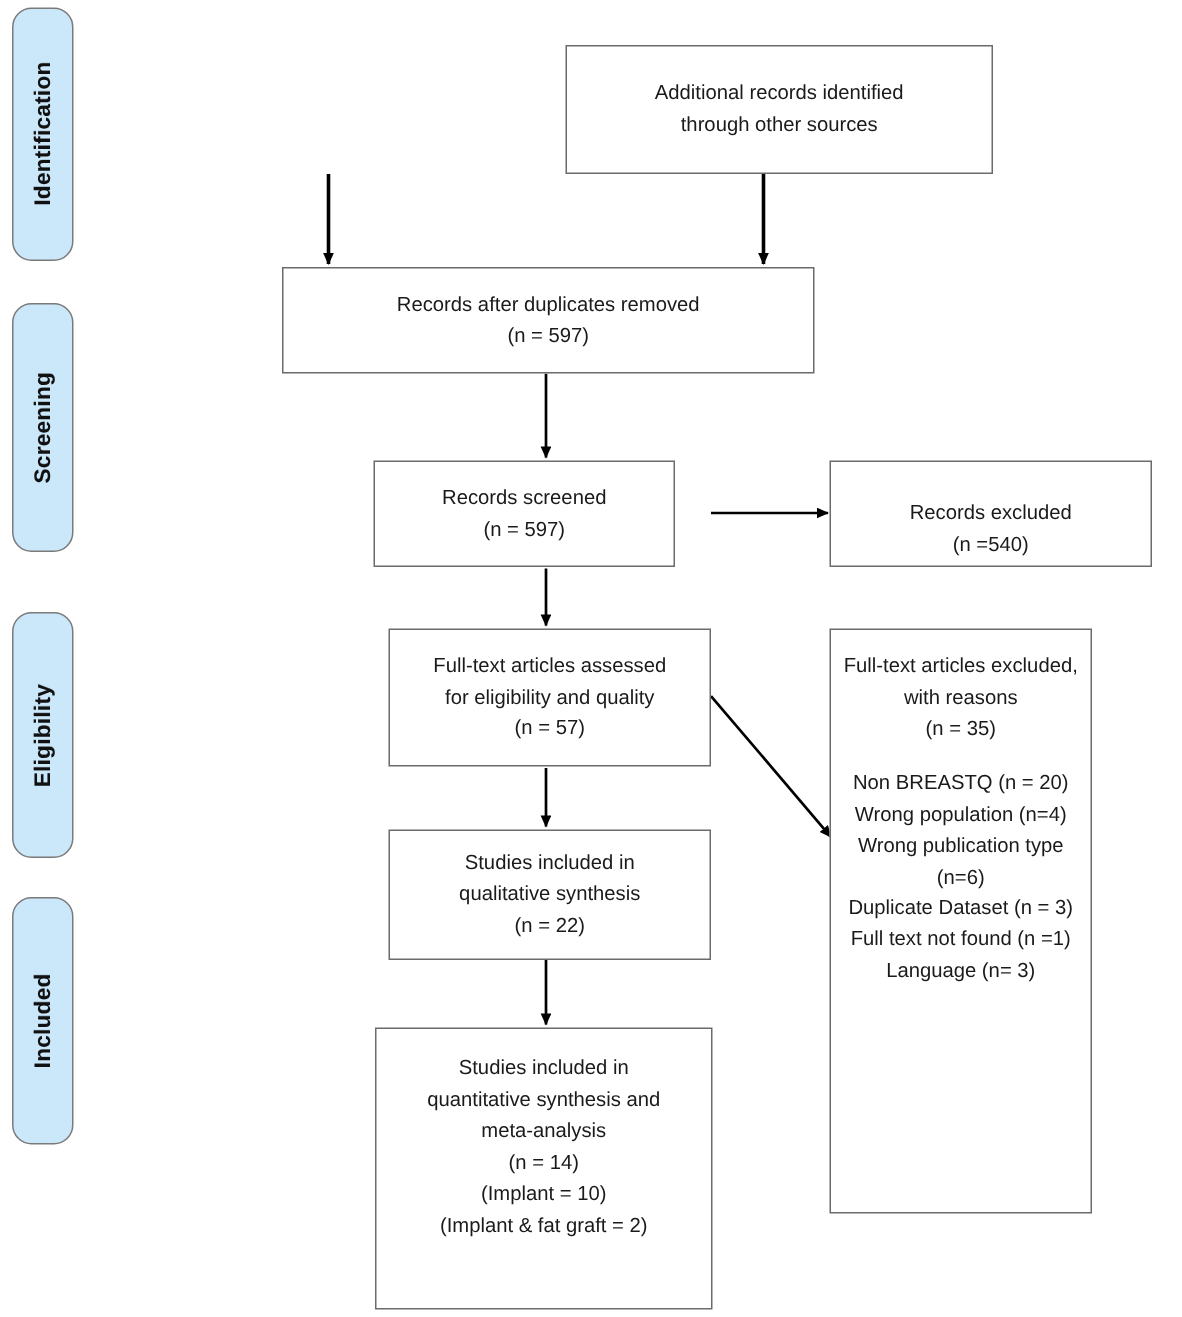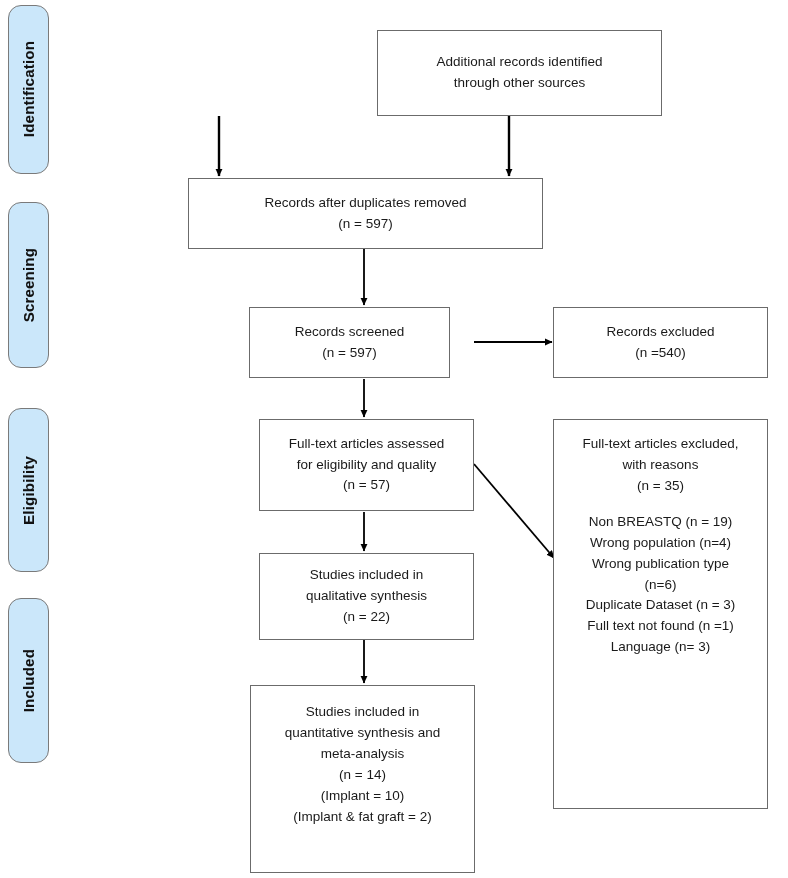--- a/index.html
+++ b/index.html
@@ -108,37 +108,37 @@
   <div class="flow-box" style="left:188px;top:178px;width:355px;height:71px;">
     <span class="line">Records after duplicates removed</span>
     <span class="line">(n = 597)</span>
   </div>
 
   <div class="flow-box" style="left:249px;top:307px;width:201px;height:71px;">
     <span class="line">Records screened</span>
     <span class="line">(n = 597)</span>
   </div>
 
-  <div class="flow-box" style="left:553px;top:307px;width:215px;height:71px;">
+  <div class="flow-box" style="left:553px;top:307px;width:215px;height:71px;justify-content:flex-end;">
     <span class="line">Records excluded</span>
     <span class="line">(n =540)</span>
   </div>
 
   <div class="flow-box" style="left:259px;top:419px;width:215px;height:92px;">
     <span class="line">Full-text articles assessed</span>
     <span class="line">for eligibility and quality</span>
     <span class="line">(n = 57)</span>
   </div>
 
-  <div class="flow-box top-align" style="left:553px;top:419px;width:215px;height:390px;">
+  <div class="flow-box top-align" style="left:553px;top:419px;width:175px;height:390px;">
     <span class="line">Full-text articles excluded,</span>
     <span class="line">with reasons</span>
     <span class="line">(n = 35)</span>
     <span class="line spacer-line"></span>
-    <span class="line">Non BREASTQ (n = 19)</span>
+    <span class="line">Non BREASTQ (n = 20)</span>
     <span class="line">Wrong population (n=4)</span>
     <span class="line">Wrong publication type</span>
     <span class="line">(n=6)</span>
     <span class="line">Duplicate Dataset (n = 3)</span>
     <span class="line">Full text not found (n =1)</span>
     <span class="line">Language (n= 3)</span>
   </div>
 
   <div class="flow-box" style="left:259px;top:553px;width:215px;height:87px;">
     <span class="line">Studies included in</span>

